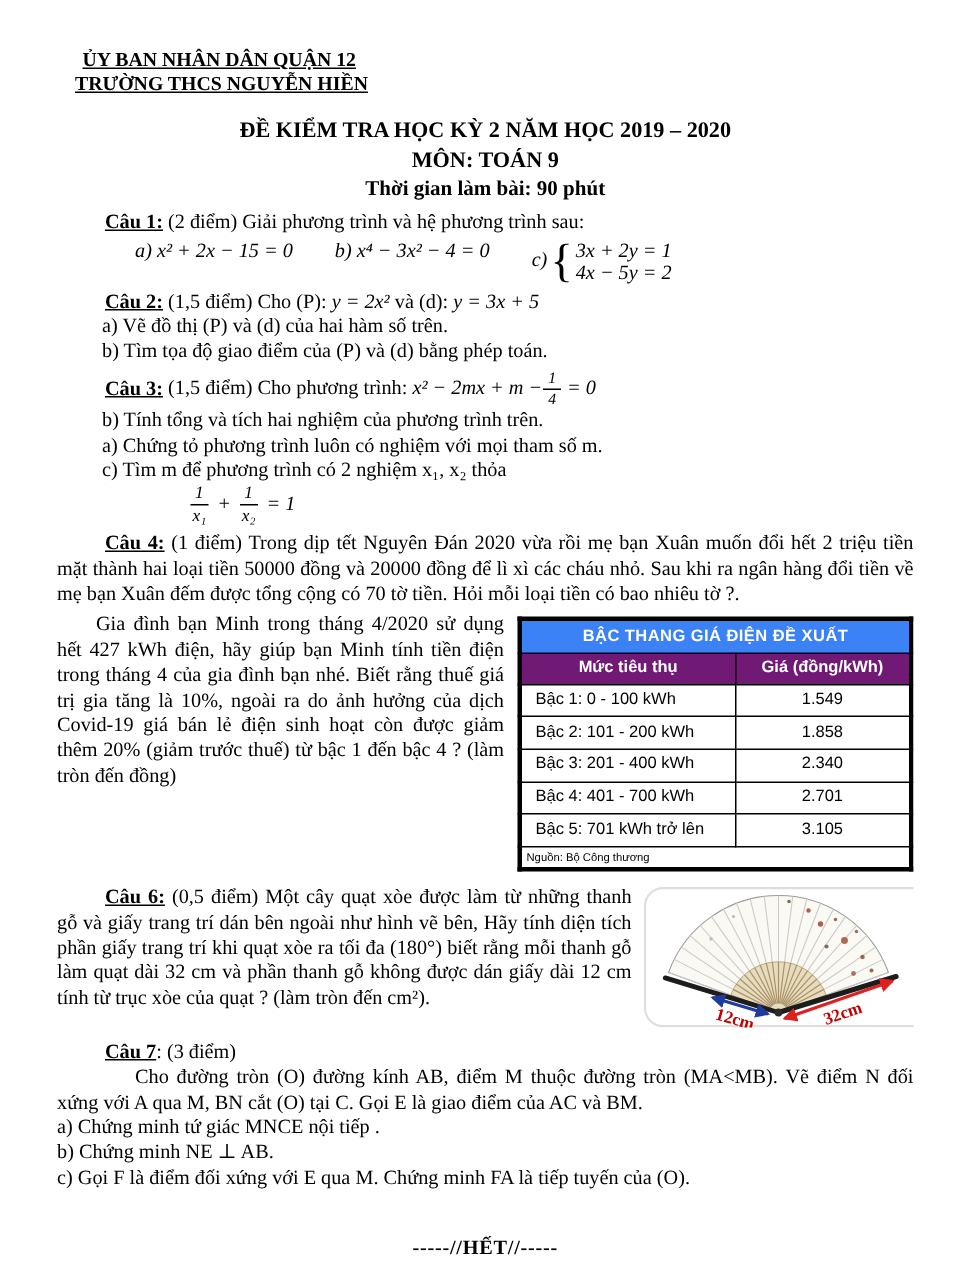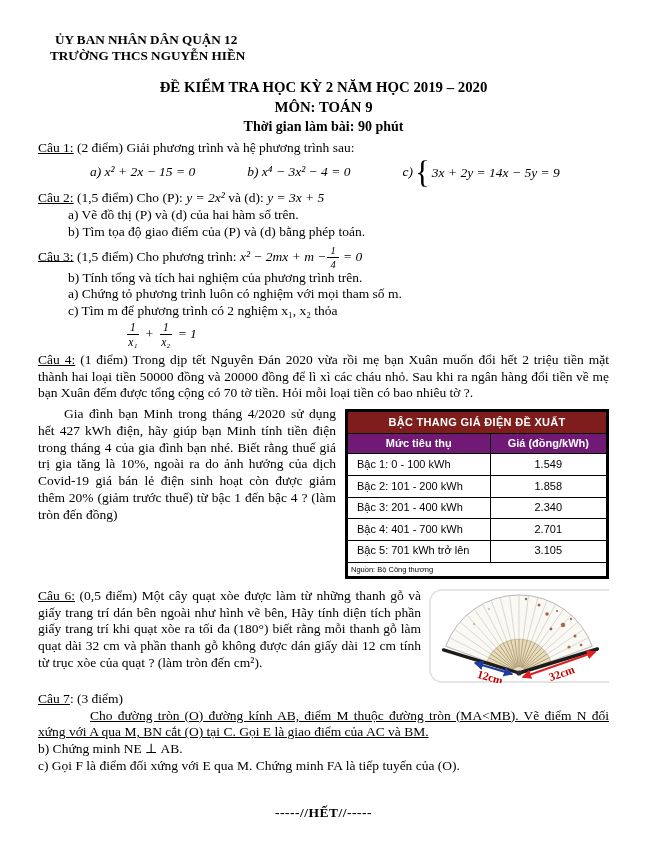--- a/index.html
+++ b/index.html
@@ -6,66 +6,66 @@
   html, body { margin: 0; padding: 0; }
   body {
     width: 645px; height: 841px;
     background: #fff;
     padding: 32px 36px 0 38px;
     font-family: "Liberation Serif", "DejaVu Serif", serif;
     font-size: 13.5px; line-height: 1.24; color: #000;
     overflow: hidden;
   }
   p { margin: 0; }
-  .school { font-weight: bold; font-size: 13.2px; }
+  .school { font-weight: bold; font-size: 13.2px; text-decoration: underline; }
   .school .l1 { padding-left: 17px; }
   .school .l2 { padding-left: 12px; }
   .titles { text-align: center; font-weight: bold; margin-top: 13px; }
   .titles .t1 { font-size: 14.8px; }
   .titles .t2 { font-size: 14.8px; margin-top: 2px; }
   .titles .t3 { font-size: 14px;  margin-top: 2px; }
 
   .q { margin-top: 4px; }
-  .q-label { font-weight: normal; text-decoration: underline; }
+  .q-label { font-weight: bold; text-decoration: underline; margin-left: 32px; }
   .math { font-style: italic; }
   .ind { margin-left: 30px; }
   .just { text-align: justify; }
   .p-indent { text-indent: 26px; }
 
-  .eq-row { display: flex; align-items: center; margin: 2px 0 0 52px; gap: 52px; }
+  .eq-row { display: flex; margin: 2px 0 0 52px; gap: 28px; }
   .system { display: inline-flex; align-items: center; gap: 2px; }
   .brace { font-size: 31px; line-height: 0.9; font-weight: normal; }
-  .sys-eqs { display: inline-flex; flex-direction: row; line-height: 1.12; }
+  .sys-eqs { display: inline-flex; flex-direction: column; line-height: 1.12; }
 
   .frac { display: inline-flex; flex-direction: column; align-items: center;
           vertical-align: middle; line-height: 1.05; font-size: 10.5px;
           font-style: italic; margin: 0 1px; }
   .frac .fr-num { border-bottom: 1px solid #000; padding: 0 3px 1px; }
   .frac .fr-den { padding-top: 1px; }
   .cond { margin: 1px 0 0 88px; display: flex; align-items: center; gap: 5px; font-style: italic; }
   .cond .frac { font-size: 11.5px; }
 
   .qblock { overflow: hidden; } 
 
   .price-table { float: right; width: 264px; margin: 3px 0 5px 9px;
                  border-collapse: collapse; border: 3px solid #000;
                  font-family: "Liberation Sans", "DejaVu Sans", sans-serif; }
   .price-table th, .price-table td { border: 1px solid #000; }
-  .tbl-title { background: #7f1d1d; color: #fff; font-size: 11px; padding: 4px 2px 3px;
+  .tbl-title { background: #3b82f6; color: #fff; font-size: 11px; padding: 4px 2px 3px;
                text-align: center; border-bottom: 2px solid #fff; letter-spacing: .3px; }
   .tbl-h { background: #701a75; color: #fff; font-size: 11px; padding: 3px 2px; text-align: center; }
   .tbl-h.second { border-left: 1px solid #fff; }
   .tbl-c1 { font-size: 11px; padding: 3.5px 2px 3.5px 9px; width: 55%; }
   .tbl-c2 { font-size: 11px; padding: 3.5px 2px; text-align: center; }
   .tbl-src { font-size: 7.5px; padding: 2px 3px; }
 
   .fan-wrap { float: right; width: 206px; height: 94px; margin: 1px -26px 4px 8px; }
   .fan-wrap svg { display: block; }
 
-  .q7-intro { text-indent: 52px; text-decoration: underline; }
+  .q7-intro { text-indent: 52px; }
   .end-line { text-align: center; font-weight: bold; margin-top: 30px; letter-spacing: .5px; }
 </style>
 </head>
 <body>
 
 <header class="school">
   <div class="l1">ỦY BAN NHÂN DÂN QUẬN 12</div>
   <div class="l2">TRƯỜNG THCS NGUYỄN HIỀN</div>
 </header>
 
@@ -78,21 +78,21 @@
 <section class="q">
   <p><span class="q-label">Câu 1:</span> <span>(2 điểm) Giải phương trình và hệ phương trình sau:</span></p>
   <div class="eq-row">
     <span class="math">a) x² + 2x − 15 = 0</span>
     <span class="math">b) x⁴ − 3x² − 4 = 0</span>
     <span class="system">
       <span class="math">c)</span>
       <span class="brace">{</span>
       <span class="sys-eqs">
         <span class="math">3x + 2y = 1</span>
-        <span class="math">4x − 5y = 9</span>
+        <span class="math">4x − 5y = 2</span>
       </span>
     </span>
   </div>
 </section>
 
 <section class="q">
   <p><span class="q-label">Câu 2:</span> <span>(1,5 điểm) Cho (P):</span> <span class="math">y = 2x²</span> <span>và (d):</span> <span class="math">y = 3x + 5</span></p>
   <p class="ind">a) Vẽ đồ thị (P) và (d) của hai hàm số trên.</p>
   <p class="ind">b) Tìm tọa độ giao điểm của (P) và (d) bằng phép toán.</p>
 </section>
@@ -249,17 +249,18 @@
         <text x="134" y="88" text-anchor="middle" font-size="11.5" font-weight="bold" font-family="Liberation Serif, serif" transform="rotate(-19 134 88)" fill="#c00000">32cm</text>
       </g>
     </svg>
   </div>
   <p class="just"><span class="q-label">Câu 6:</span> <span>(0,5 điểm) Một cây quạt xòe được làm từ những thanh gỗ và giấy trang trí dán bên ngoài như hình vẽ bên, Hãy tính diện tích phần giấy trang trí khi quạt xòe ra tối đa (180°) biết rằng mỗi thanh gỗ làm quạt dài 32 cm và phần thanh gỗ không được dán giấy dài 12 cm tính từ trục xòe của quạt ? (làm tròn đến cm²).</span></p>
 </section>
 
 <section class="q">
   <p><span class="q-label">Câu 7</span><span>: (3 điểm)</span></p>
   <p class="just q7-intro">Cho đường tròn  (O) đường kính AB, điểm M thuộc đường tròn (MA&lt;MB). Vẽ điểm N đối xứng với A qua M, BN cắt (O) tại C. Gọi E là giao điểm của AC và BM.</p>
+  <p>a) Chứng minh tứ giác MNCE nội tiếp .</p>
   <p>b) Chứng minh NE ⊥ AB.</p>
   <p>c) Gọi F là điểm đối xứng với E qua M. Chứng minh FA là tiếp tuyến của (O).</p>
 </section>
 
 <p class="end-line">-----//HẾT//-----</p>
 
 </body></html>

